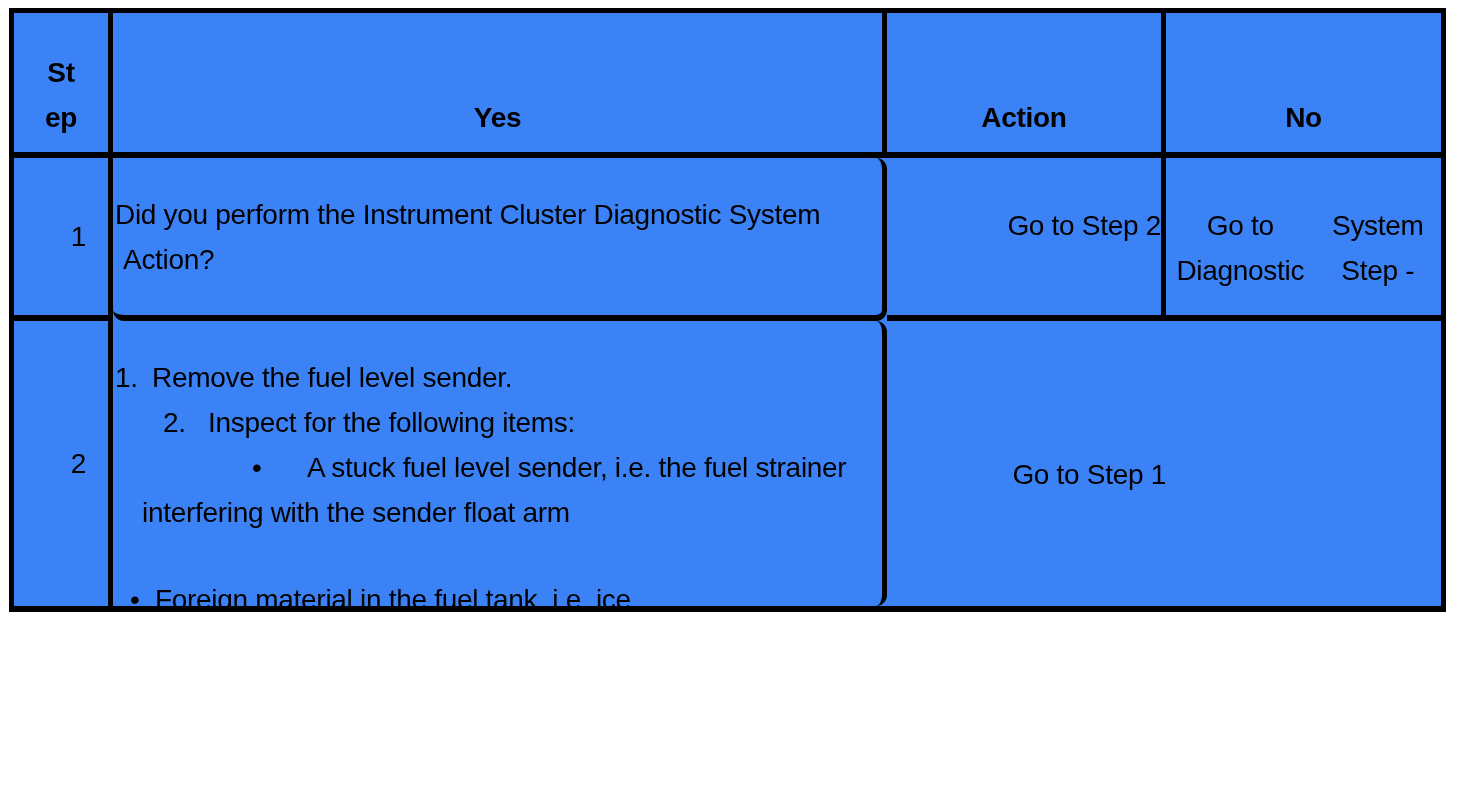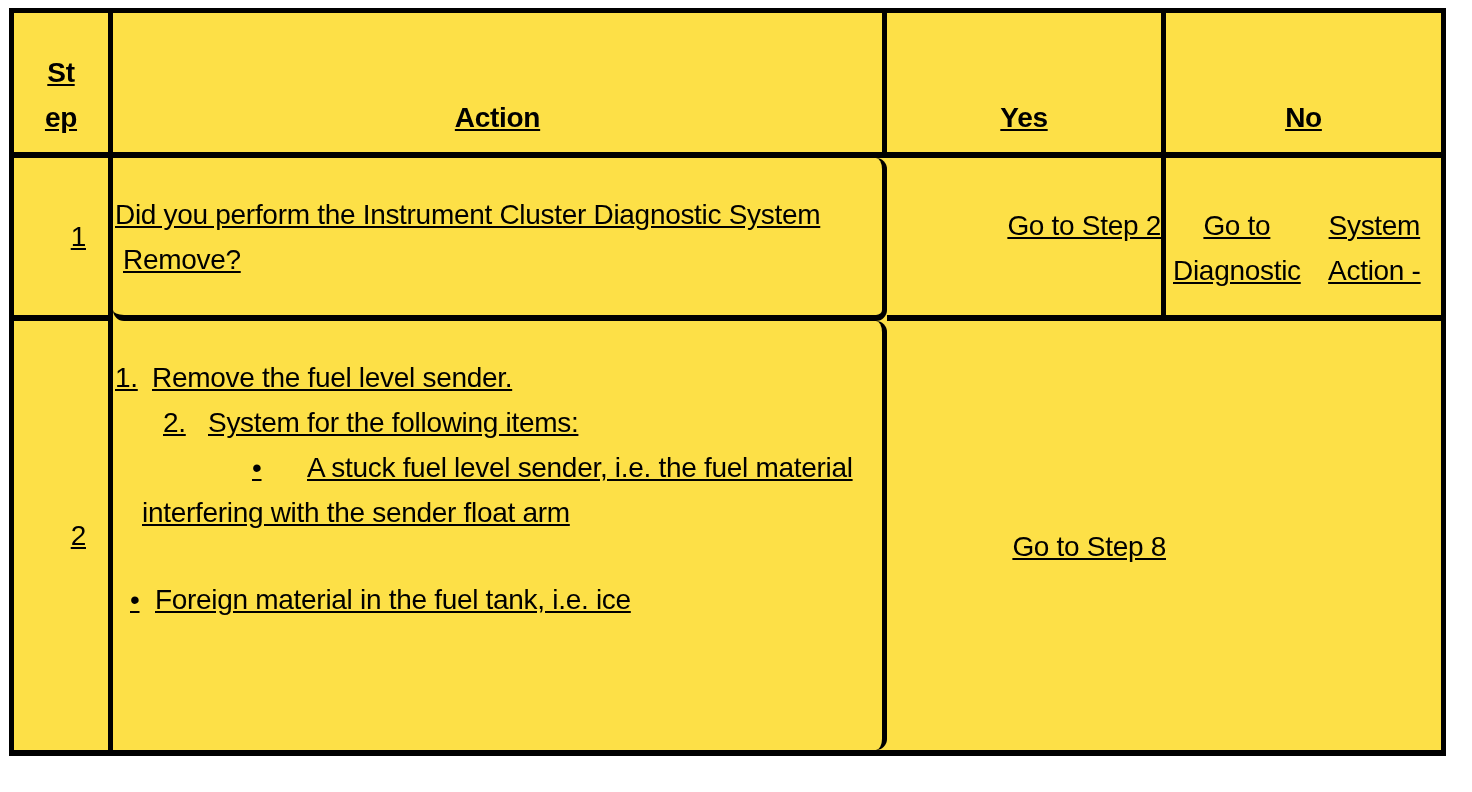--- a/index.html
+++ b/index.html
@@ -6,28 +6,27 @@
   html, body {
     width: 1472px; height: 792px;
     background: #ffffff;
     font-family: "Liberation Sans", "DejaVu Sans", sans-serif;
     color: #000000;
     overflow: hidden;
   }
   .dtable {
     position: absolute;
     left: 9px; top: 8px;
-    width: 1437px; height: 748px;
+    width: 1437px; height: 604px;
     border: 5px solid #000;
     border-bottom-width: 6px;
-    background: #fde047;
+    background: #3b82f6;
     display: grid;
     grid-template-columns: 99px 774px 279px 1fr;
     grid-template-rows: 145px 163px 1fr;
-    text-decoration: underline;
   }
   .cell {
     border-right: 5px solid #000;
     border-bottom: 6px solid #000;
     font-size: 28px;
     line-height: 45px;
     letter-spacing: -0.3px;
     overflow: hidden;
   }
   .cell.last-col { border-right: none; margin-top: 44px; }
@@ -88,64 +87,64 @@
 </head>
 <body>
 
 <div class="dtable">
 
   <div class="cell hcell">
     <div>St</div>
     <div>ep</div>
   </div>
   <div class="cell hcell">
-    <div>Action</div>
+    <div>Yes</div>
   </div>
   <div class="cell hcell">
-    <div>Yes</div>
+    <div>Action</div>
   </div>
   <div class="cell hcell last-col">
     <div>No</div>
   </div>
 
   <div class="cell stepcell">
     <span>1</span>
   </div>
   <div class="cell actioncell">
     <div>Did you perform the Instrument Cluster Diagnostic System</div>
-    <div class="indent8">Remove?</div>
+    <div class="indent8">Action?</div>
   </div>
   <div class="cell gocell">
     <div>Go to Step 2</div>
   </div>
   <div class="cell gocell last-col">
     <div>Go to Diagnostic</div>
-    <div>System Action -</div>
+    <div>System Step -</div>
   </div>
 
   <div class="cell stepcell last-row">
     <span>2</span>
   </div>
   <div class="cell actioncell last-row">
     <div class="li li-1">
       <span class="marker">1.</span>
       <span>Remove the fuel level sender.</span>
     </div>
     <div class="li li-2">
       <span class="marker">2.</span>
-      <span>System for the following items:</span>
+      <span>Inspect for the following items:</span>
     </div>
     <div class="li li-b1">
       <span class="marker">•</span>
-      <span>A stuck fuel level sender, i.e. the fuel material</span>
+      <span>A stuck fuel level sender, i.e. the fuel strainer</span>
     </div>
     <div class="li-cont">interfering with the sender float arm</div>
     <div class="li li-b2">
       <span class="marker">•</span>
       <span>Foreign material in the fuel tank, i.e. ice</span>
     </div>
     <div class="spacer"></div>
   </div>
   <div class="cell gocell last-col last-row">
-    <div>Go to Step 8</div>
+    <div>Go to Step 1</div>
   </div>
 
 </div>
 
 </body></html>

